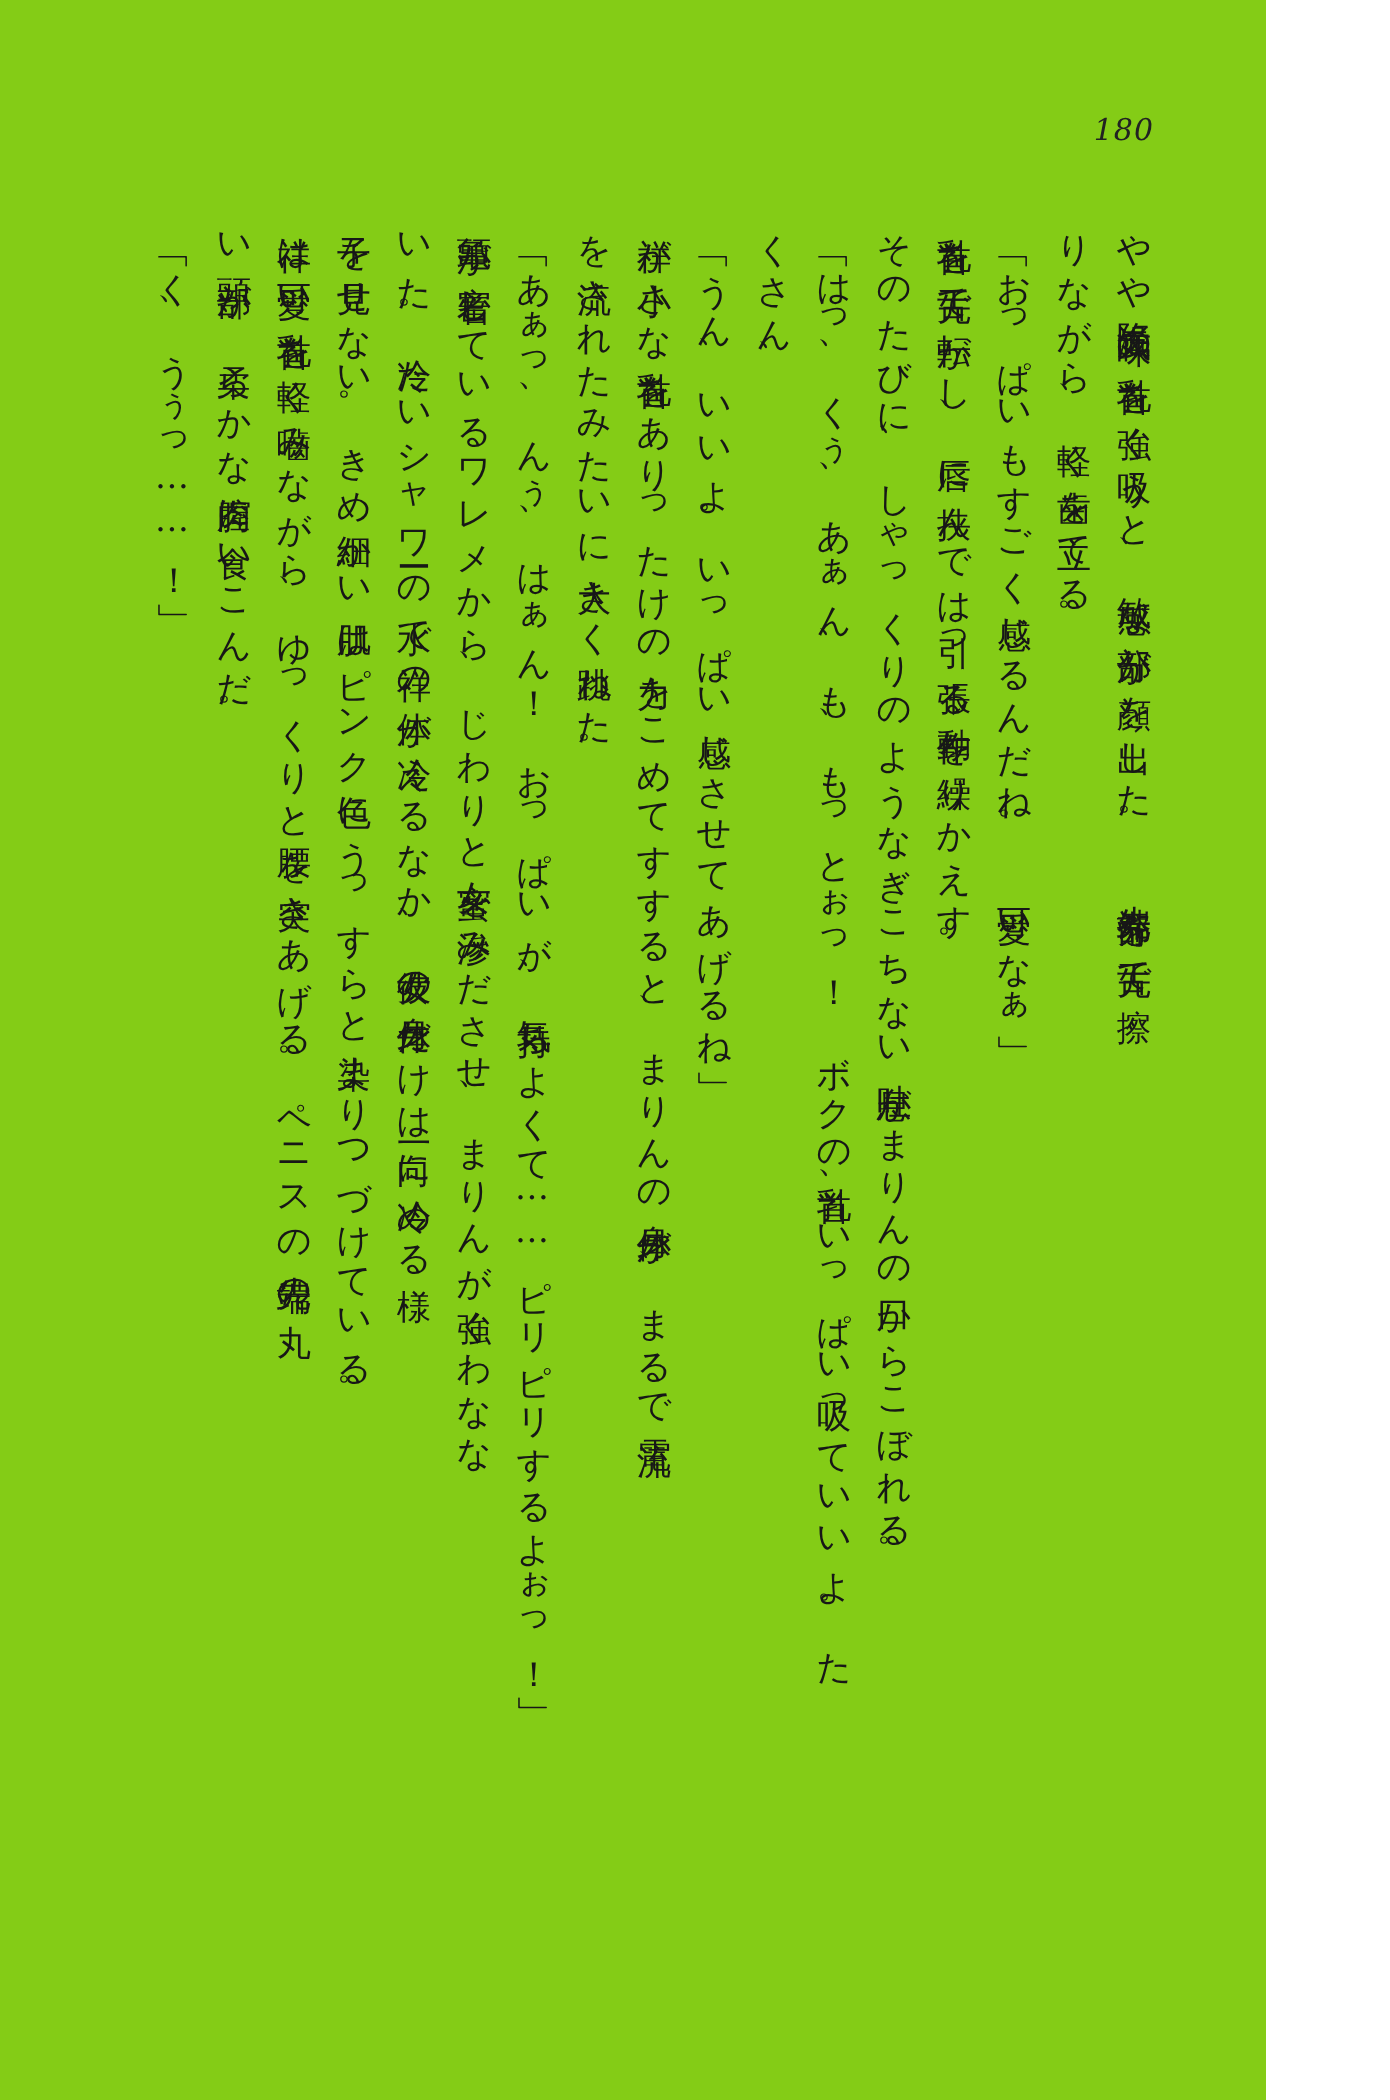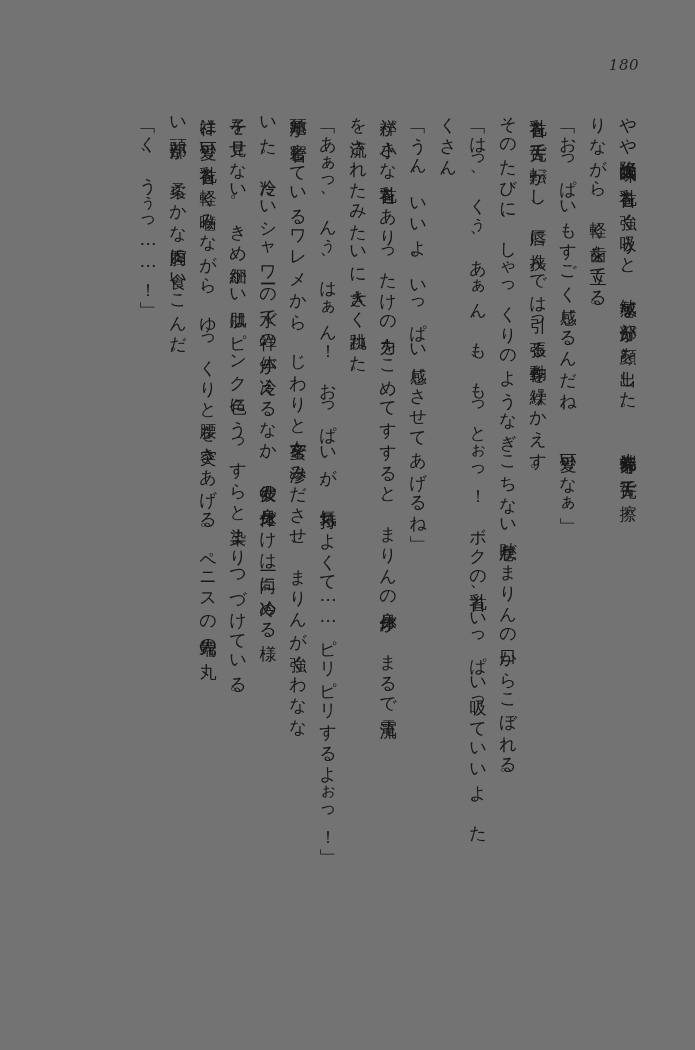--- a/index.html
+++ b/index.html
@@ -9,23 +9,23 @@
   }
   body {
     width: 695px;
     height: 1050px;
     overflow: hidden;
     font-family: "DejaVu Serif", "Liberation Serif", serif;
     color: #1a1a1a;
   }
   .page {
     position: relative;
-    width: 695px;
+    width: 633px;
     height: 1050px;
-    background: #737373;
+    background: #84cc16;
     box-sizing: border-box;
   }
   .page-number {
     position: absolute;
     top: 56px;
     right: 56px;
     font-size: 15px;
     font-style: italic;
     font-family: "DejaVu Serif", "Liberation Serif", serif;
     color: #222;

